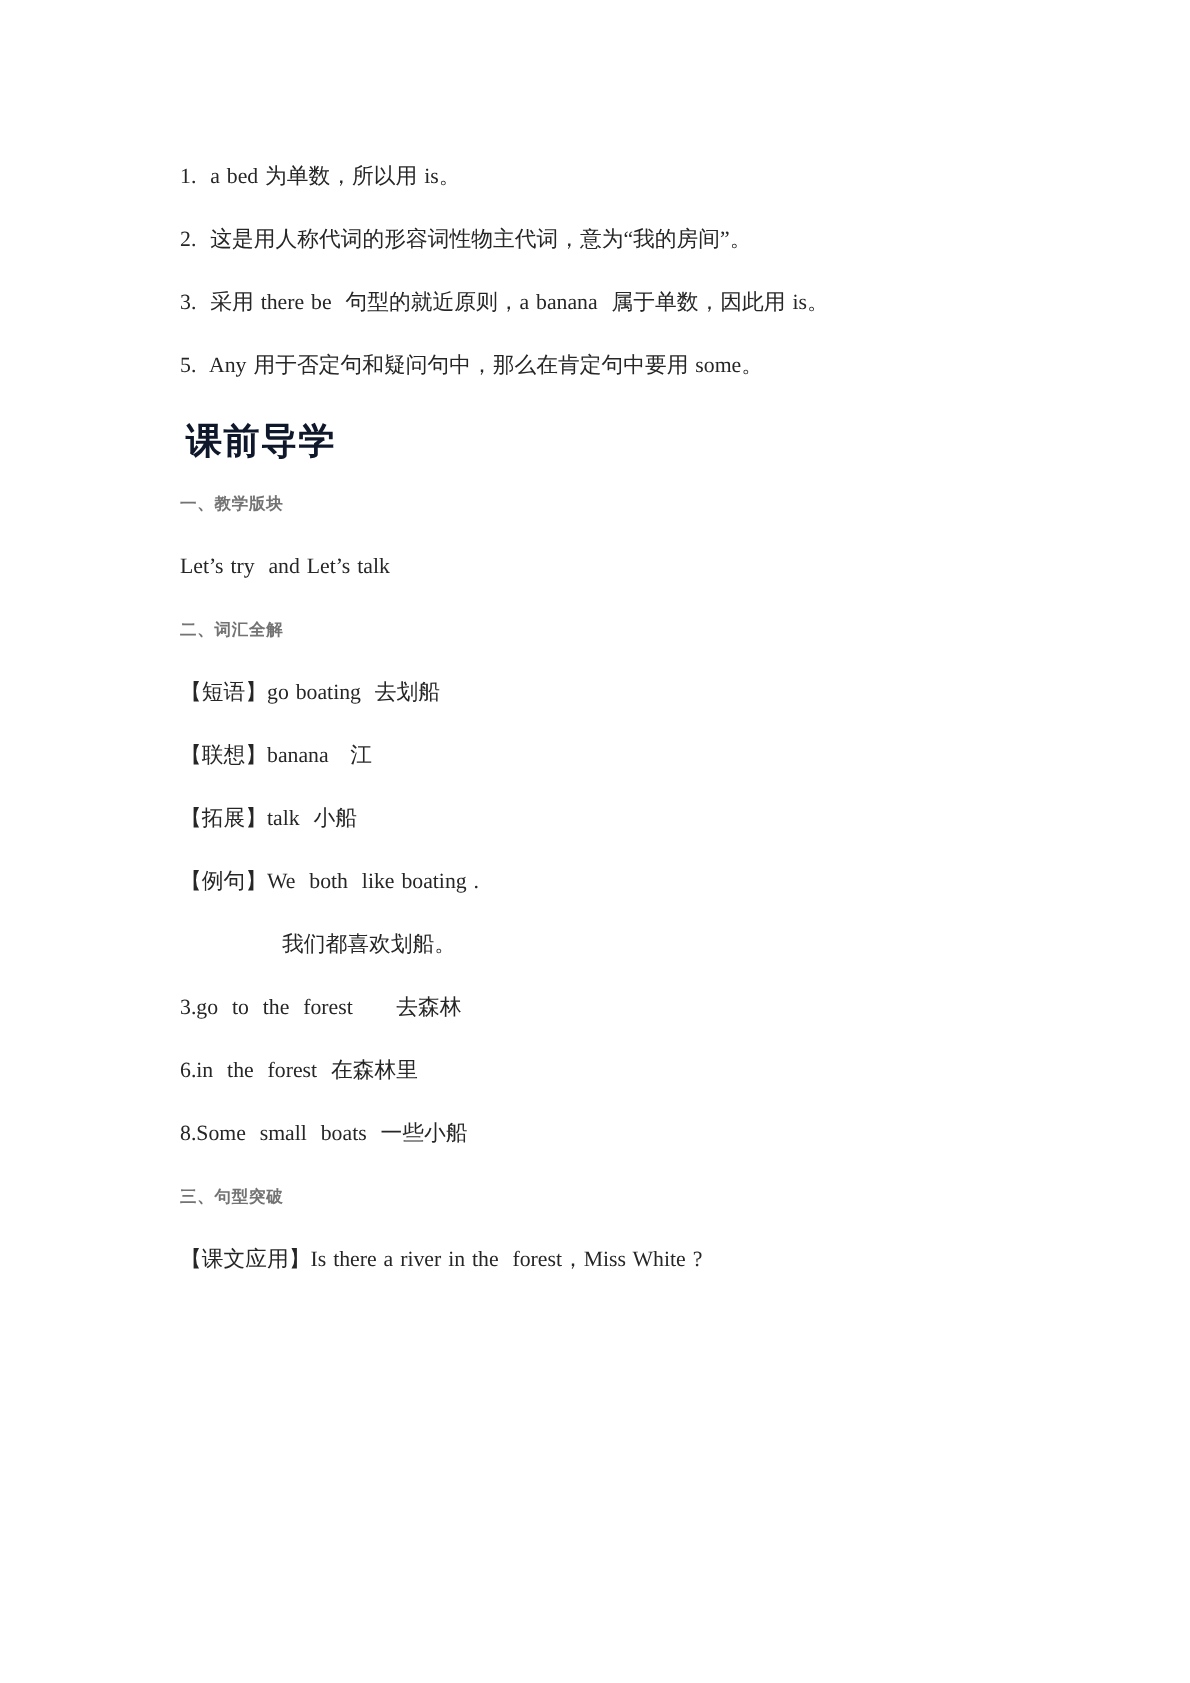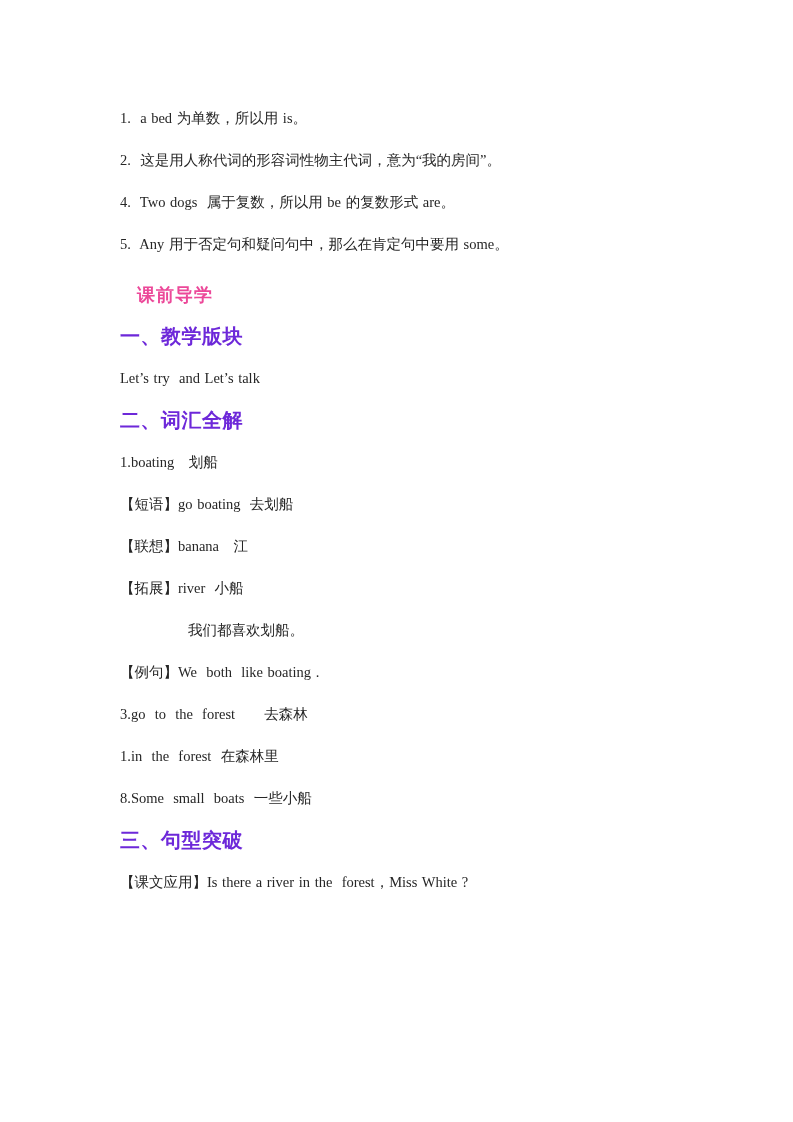--- a/index.html
+++ b/index.html
@@ -26,58 +26,57 @@
     word-spacing: 1px;
   }
   .line.tight {
   }
   .line.indent {
     padding-left: 68px;
   }
   .doc-title {
     font-family: "Liberation Sans", "DejaVu Sans", sans-serif;
     font-weight: bold;
-    color: #ec4899;
-    font-size: 18px;
+    color: #0f172a;
+    font-size: 24px;
     line-height: 22px;
-    margin: 30px 0 20px 17px;
+    margin: 30px 0 20px 4px;
     letter-spacing: 1px;
   }
   .section-heading {
     font-family: "Liberation Sans", "DejaVu Sans", sans-serif;
     font-weight: bold;
-    color: #6d28d9;
-    font-size: 20px;
+    color: #737373;
+    font-size: 11px;
     line-height: 20px;
     margin: 0 0 22px 0;
     letter-spacing: 0.5px;
   }
 </style>
 </head>
 <body>
 
 <div class="page">
 
   <p class="line">1.  a bed 为单数，所以用 is。</p>
   <p class="line">2.  这是用人称代词的形容词性物主代词，意为“我的房间”。</p>
-  <p class="line">4.  Two dogs  属于复数，所以用 be 的复数形式 are。</p>
+  <p class="line">3.  采用 there be  句型的就近原则，a banana  属于单数，因此用 is。</p>
   <p class="line">5.  Any 用于否定句和疑问句中，那么在肯定句中要用 some。</p>
 
   <h1 class="doc-title">课前导学</h1>
 
   <h2 class="section-heading">一、教学版块</h2>
   <p class="line tight">Let’s try  and Let’s talk</p>
 
   <h2 class="section-heading">二、词汇全解</h2>
-  <p class="line">1.boating　划船</p>
   <p class="line">【短语】go boating  去划船</p>
   <p class="line">【联想】banana　江</p>
-  <p class="line">【拓展】river  小船</p>
+  <p class="line">【拓展】talk  小船</p>
+  <p class="line">【例句】We  both  like boating .</p>
   <p class="line indent">我们都喜欢划船。</p>
-  <p class="line">【例句】We  both  like boating .</p>
   <p class="line">3.go  to  the  forest　　去森林</p>
-  <p class="line">1.in  the  forest  在森林里</p>
+  <p class="line">6.in  the  forest  在森林里</p>
   <p class="line">8.Some  small  boats  一些小船</p>
 
   <h2 class="section-heading">三、句型突破</h2>
   <p class="line">【课文应用】Is there a river in the  forest，Miss White ?</p>
 
 </div>
 
 </body></html>

